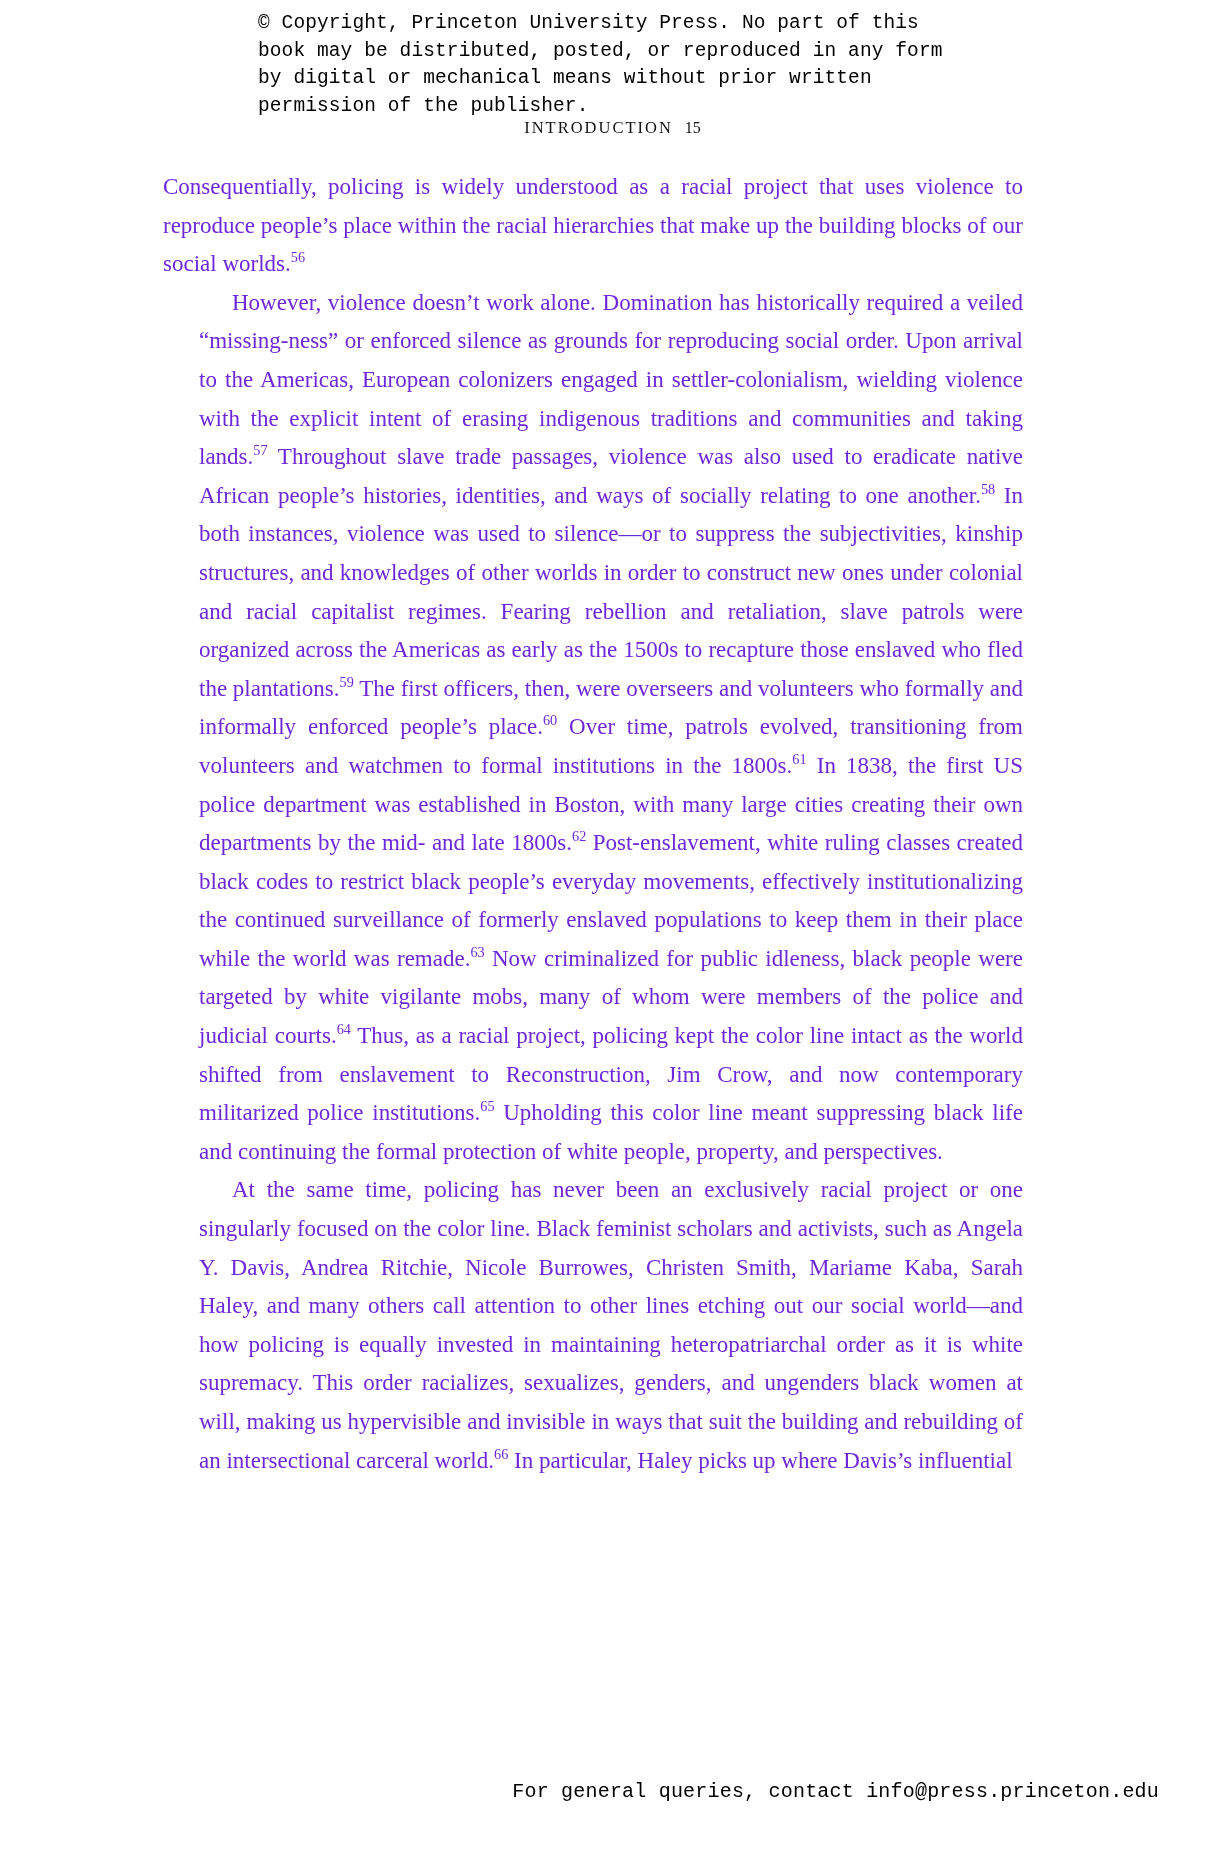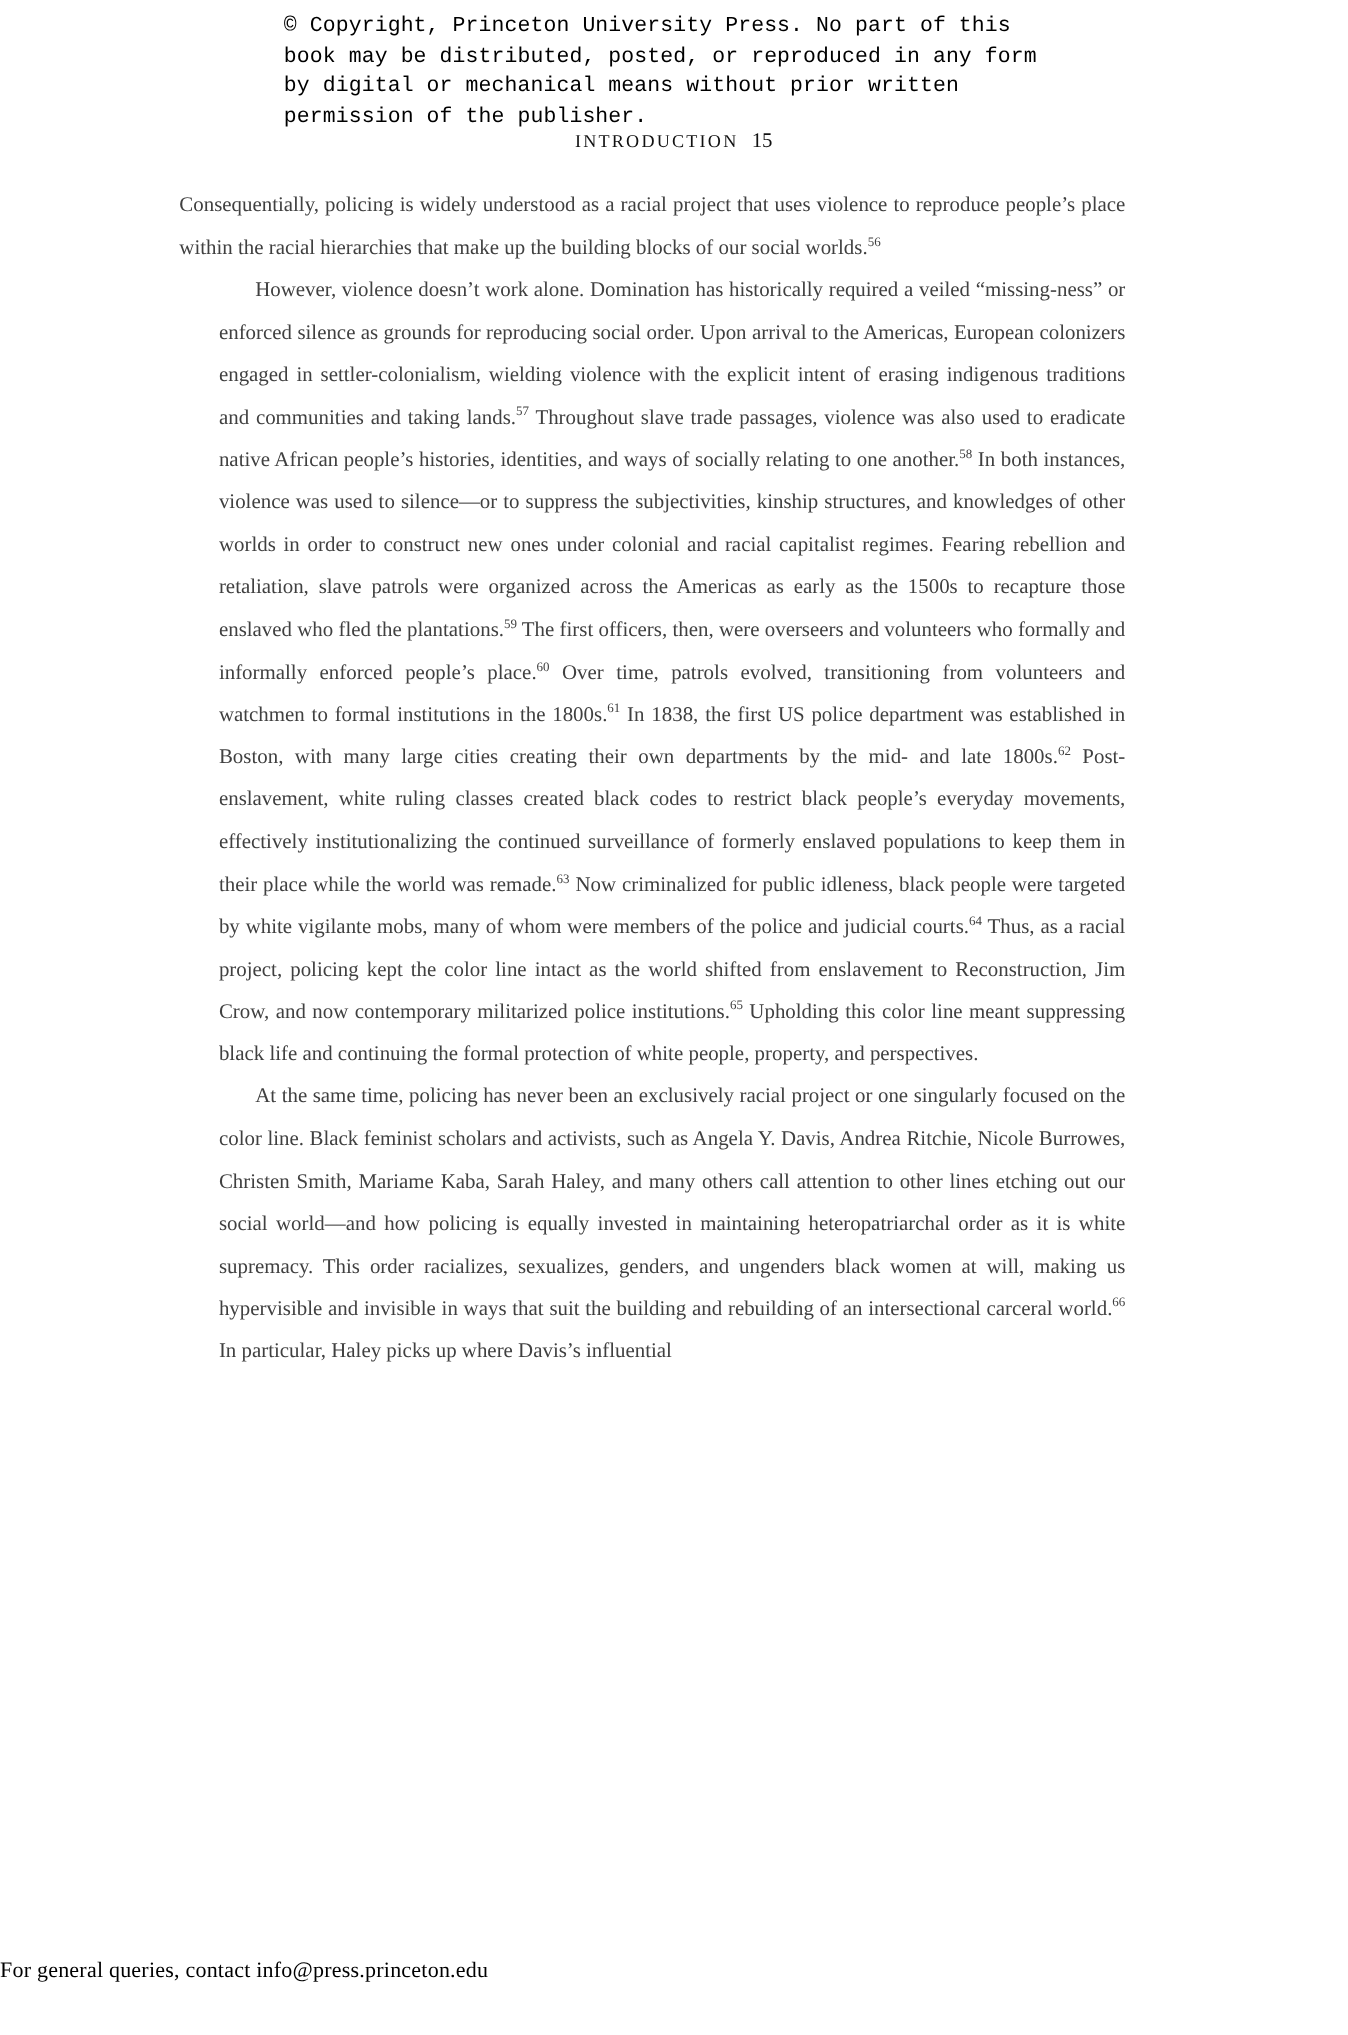--- a/index.html
+++ b/index.html
@@ -39,55 +39,55 @@
     width: 1225px;
     text-align: center;
     font-family: "Liberation Serif", serif;
     font-size: 16.5px;
     letter-spacing: 2.0px;
     color: #111;
   }
   .running-head .page-number {
     letter-spacing: 0;
     margin-left: 12px;
-    font-size: 19px;
+    font-size: 16px;
     text-align: center;
   }
   .body-text {
     position: absolute;
     top: 168px;
     left: 163px;
     width: 860px;
-    font-size: 19px;
+    font-size: 23px;
     line-height: 38.6px;
     text-align: justify;
     text-justify: inter-word;
-    color: #404040;
+    color: #6d28d9;
     font-family: "Liberation Serif", serif;
   }
   .body-text p {
     margin: 0;
     text-indent: 0;
   }
   .body-text p.indent {
     text-indent: 33px;
     margin-left: 36px;
   }
   sup {
     font-size: 0.62em;
     vertical-align: super;
     line-height: 0;
   }
   .footer {
     position: absolute;
     top: 1780px;
     left: 0;
     width: 1159px;
-    text-align: left;
-    font-family: Liberation Serif, serif;
+    text-align: right;
+    font-family: Liberation Mono, monospace;
     font-size: 20px;
     color: #000;
     letter-spacing: 0.2px;
   }
 </style>
 </head>
 <body>
 
 <div class="page">
 

